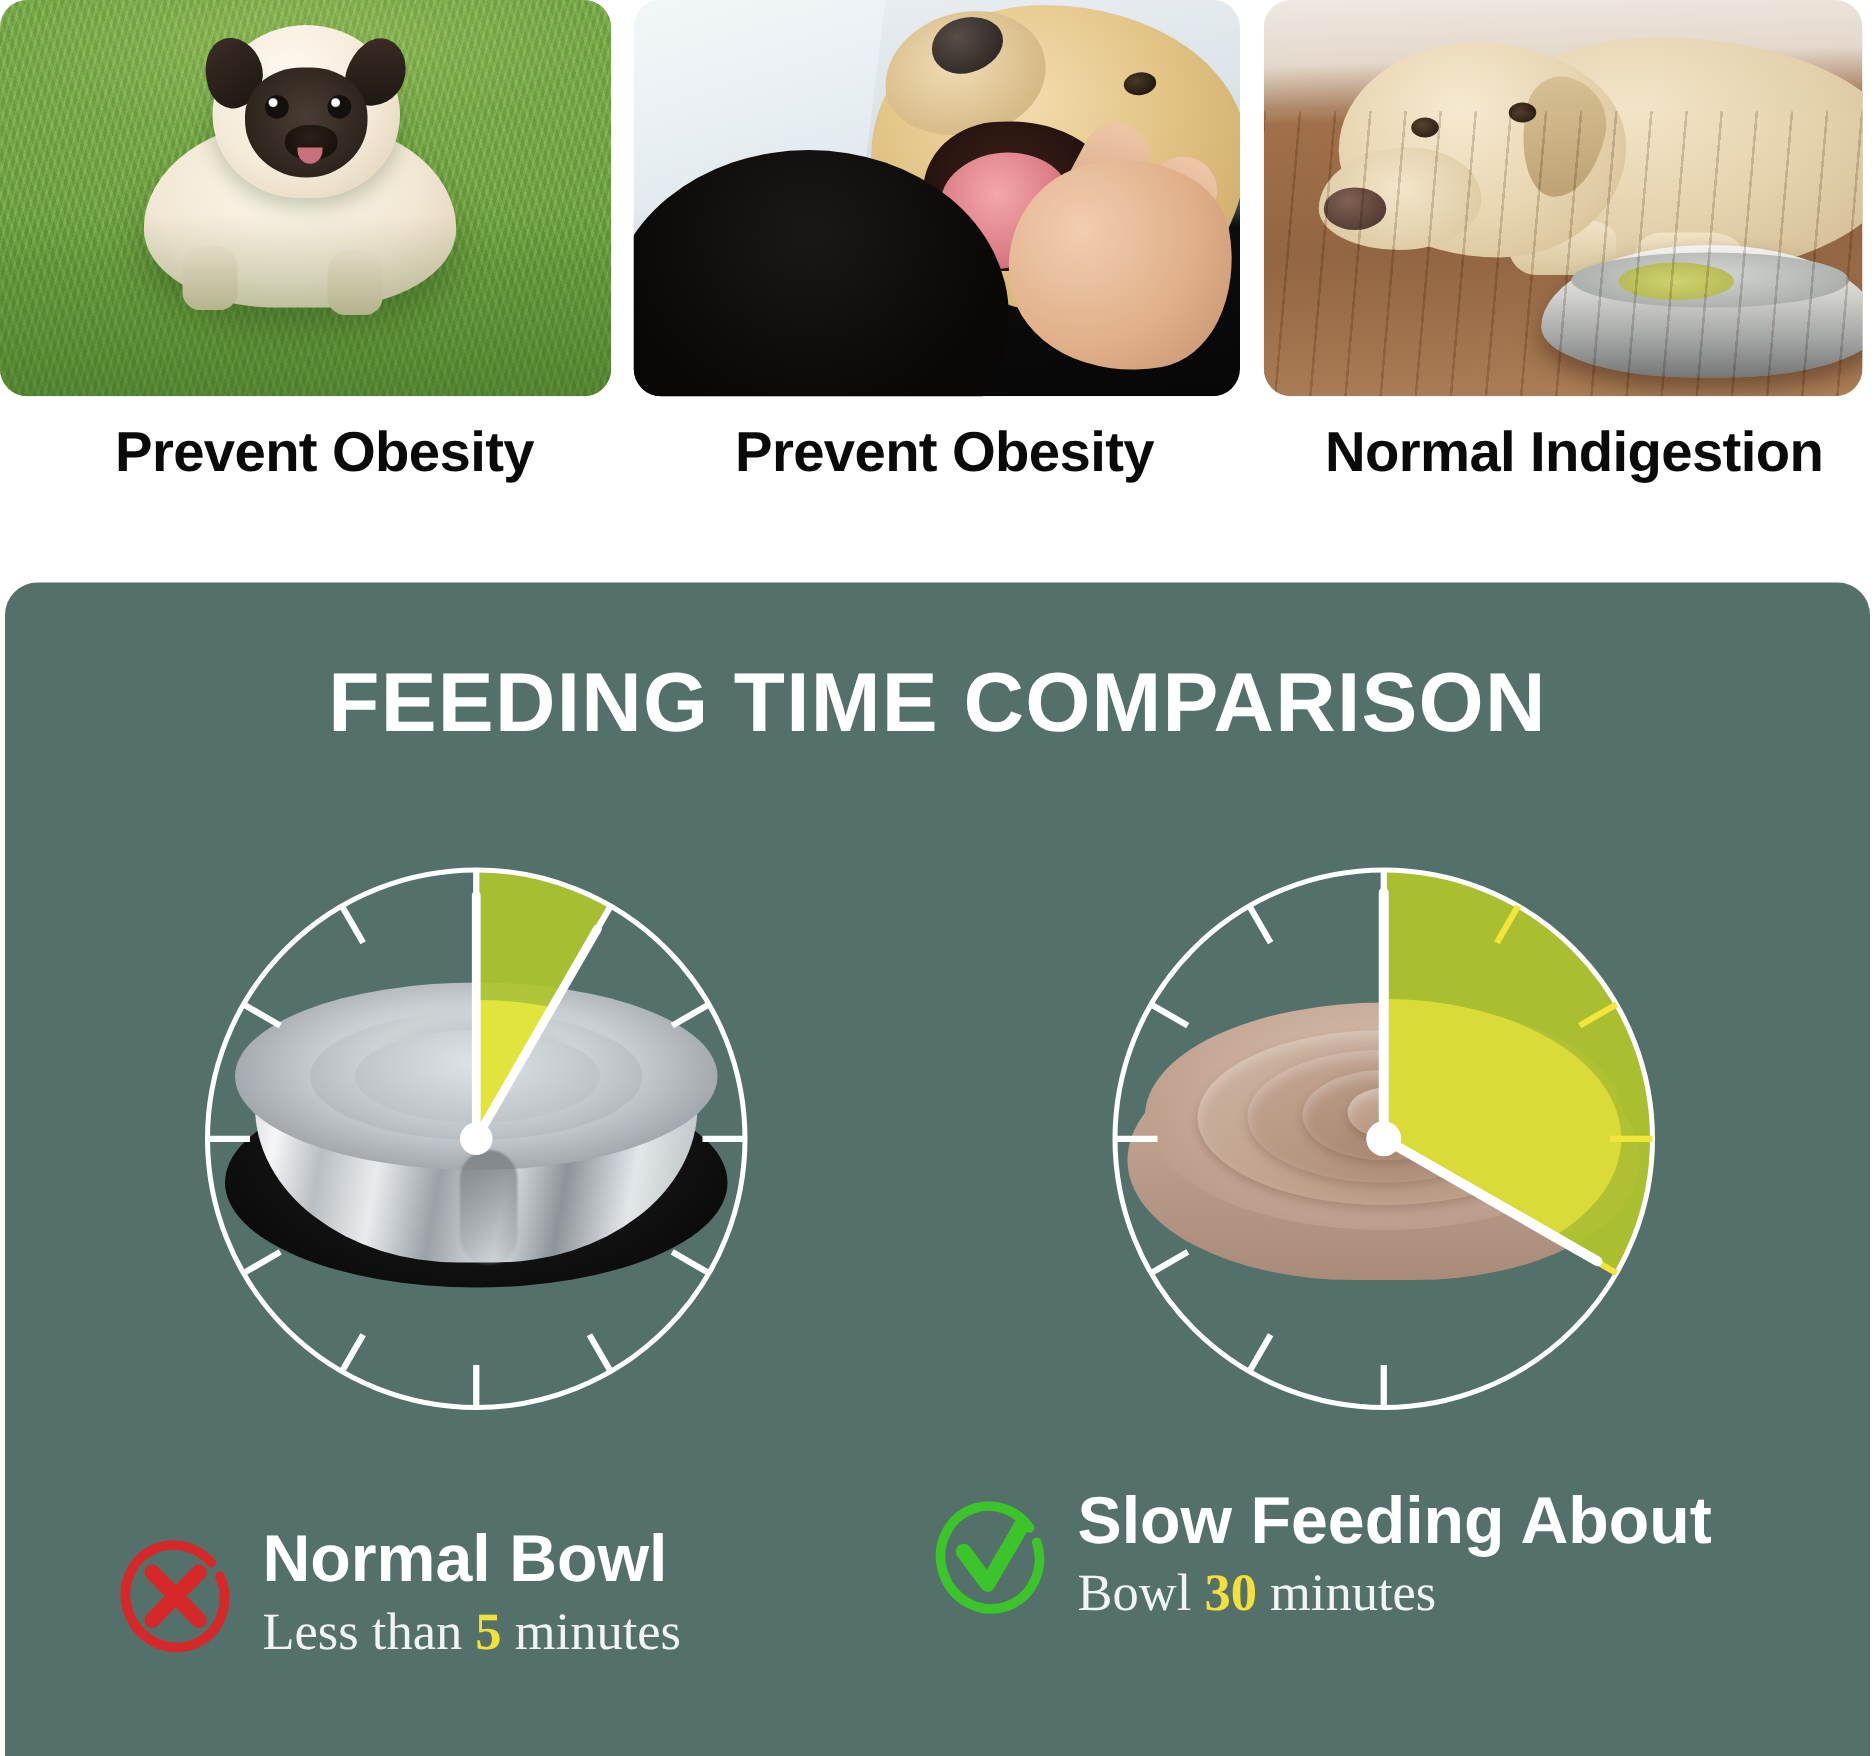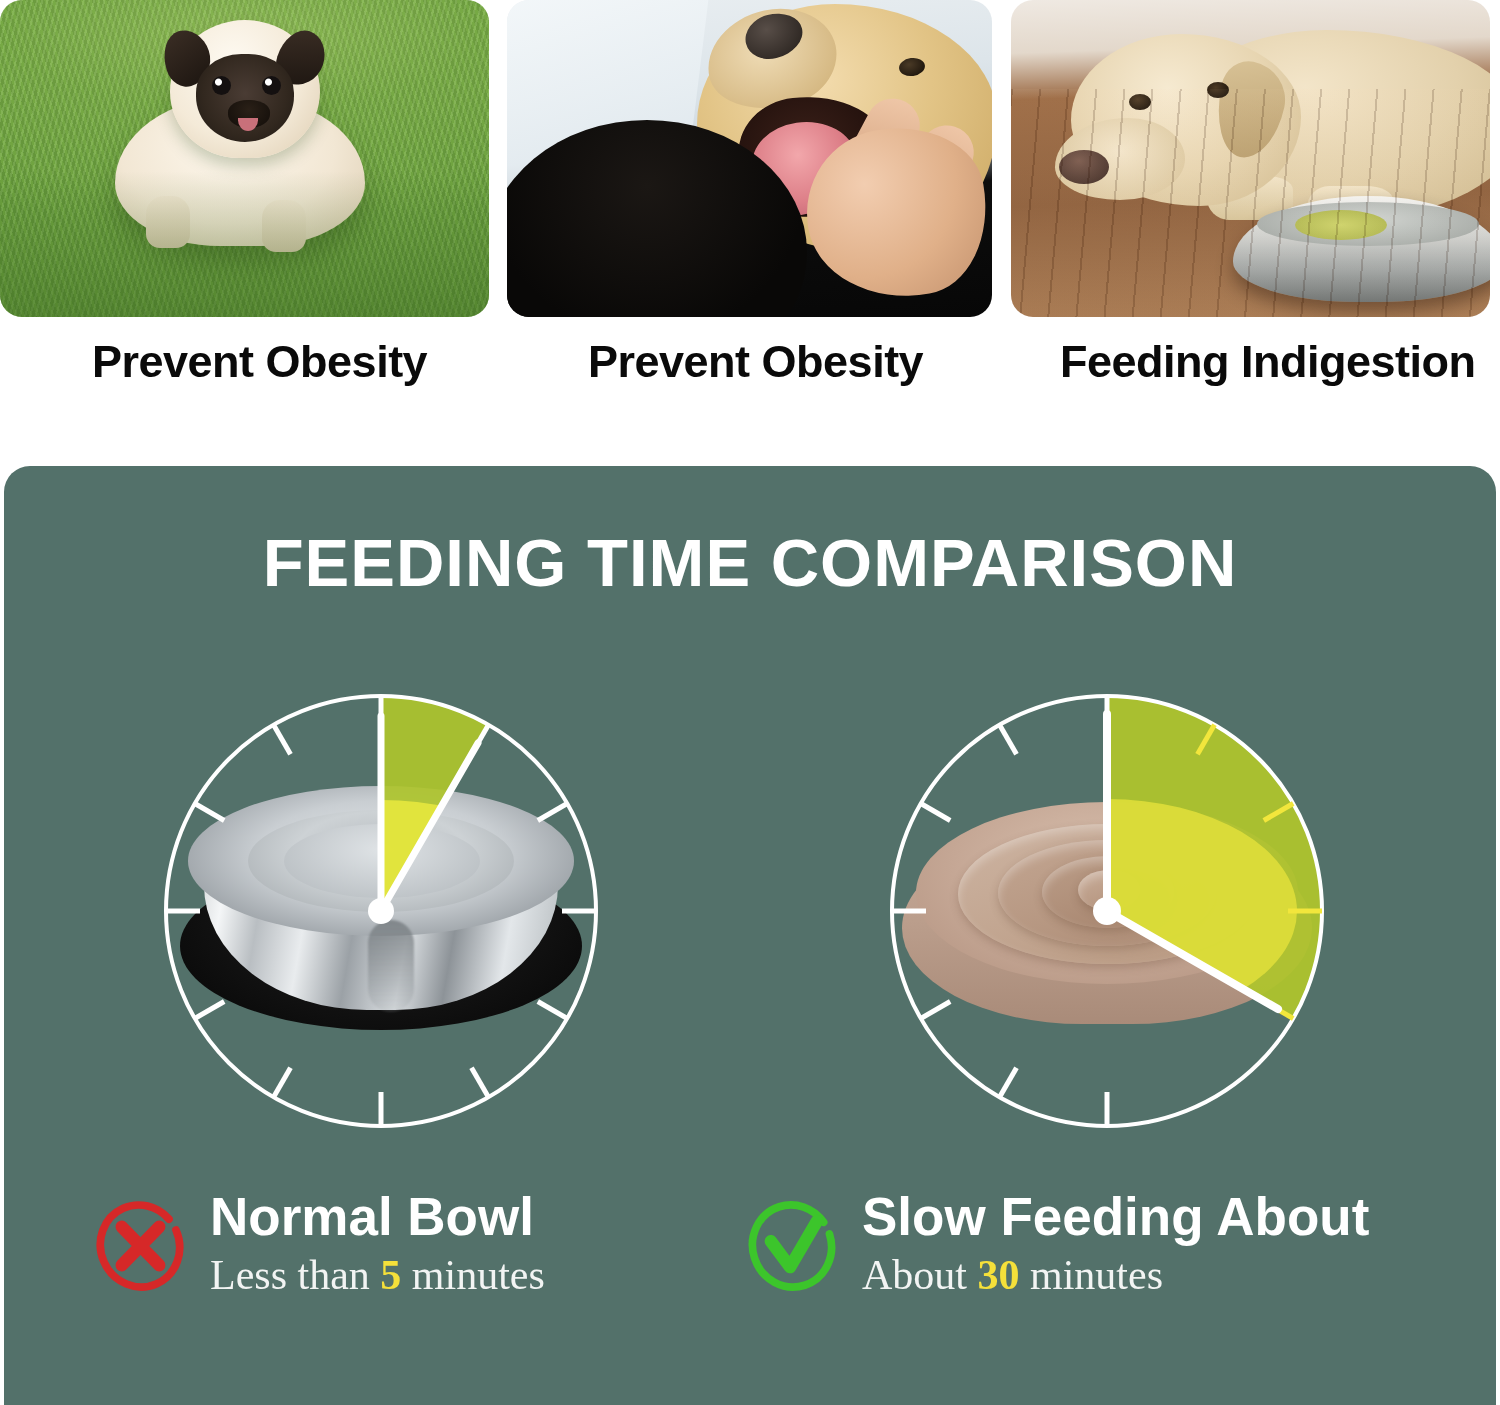--- a/index.html
+++ b/index.html
@@ -359,21 +359,21 @@
     left:176px; top:74px; width:62px; height:40px;
     background: linear-gradient(160deg, #c9ae9b, #b08e77);
   }
 
   
   .result {
     position: absolute;
     top: 720px;
     height: 140px;
   }
-  .result.left  { left: 88px;  width: 640px; }
+  .result.left  { left: 88px;  width: 640px; margin-top: 31px; }
   .result.right { left: 740px; width: 720px; }
 
   .mark-icon { position:absolute; left:0; top:12px; width:96px; height:96px; }
 
   .result-text { position:absolute; left:118px; top:0; }
   .result-title {
     color:#ffffff;
     font-size:53px;
     font-weight:700;
     letter-spacing:0px;
@@ -444,21 +444,21 @@
       <div class="bowl3">
         <div class="bowl3-food"></div>
       </div>
     </div>
   </div>
 </div>
 
 <div id="captions">
   <div class="caption c1">Prevent Obesity</div>
   <div class="caption c2">Prevent Obesity</div>
-  <div class="caption c3">Feeding Indigestion</div>
+  <div class="caption c3">Normal Indigestion</div>
 </div>
 
 <div id="compare-panel">
 
   <div id="panel-title">FEEDING TIME COMPARISON</div>
 
   <div class="dial-wrap left">
 
     <div class="bowl-holder">
       <div class="steel-bowl">
@@ -565,17 +565,17 @@
     </div>
   </div>
 
   <div class="result right">
     <svg class="mark-icon" viewBox="0 0 100 100">
       <ellipse cx="50" cy="50" rx="41" ry="43" fill="none" stroke="#3CC52B" stroke-width="8" stroke-linecap="round" stroke-dasharray="250 22" transform="rotate(-18 50 50)"></ellipse>
       <path d="M28,45 L48,72 L76,24" fill="none" stroke="#3CC52B" stroke-width="13" stroke-linecap="round" stroke-linejoin="round"></path>
     </svg>
     <div class="result-text">
       <div class="result-title">Slow Feeding About</div>
-      <div class="result-sub"><span>About </span><span class="hl">30</span><span> minutes</span></div>
+      <div class="result-sub"><span>Bowl </span><span class="hl">30</span><span> minutes</span></div>
     </div>
   </div>
 
 </div>
 
 </body></html>

